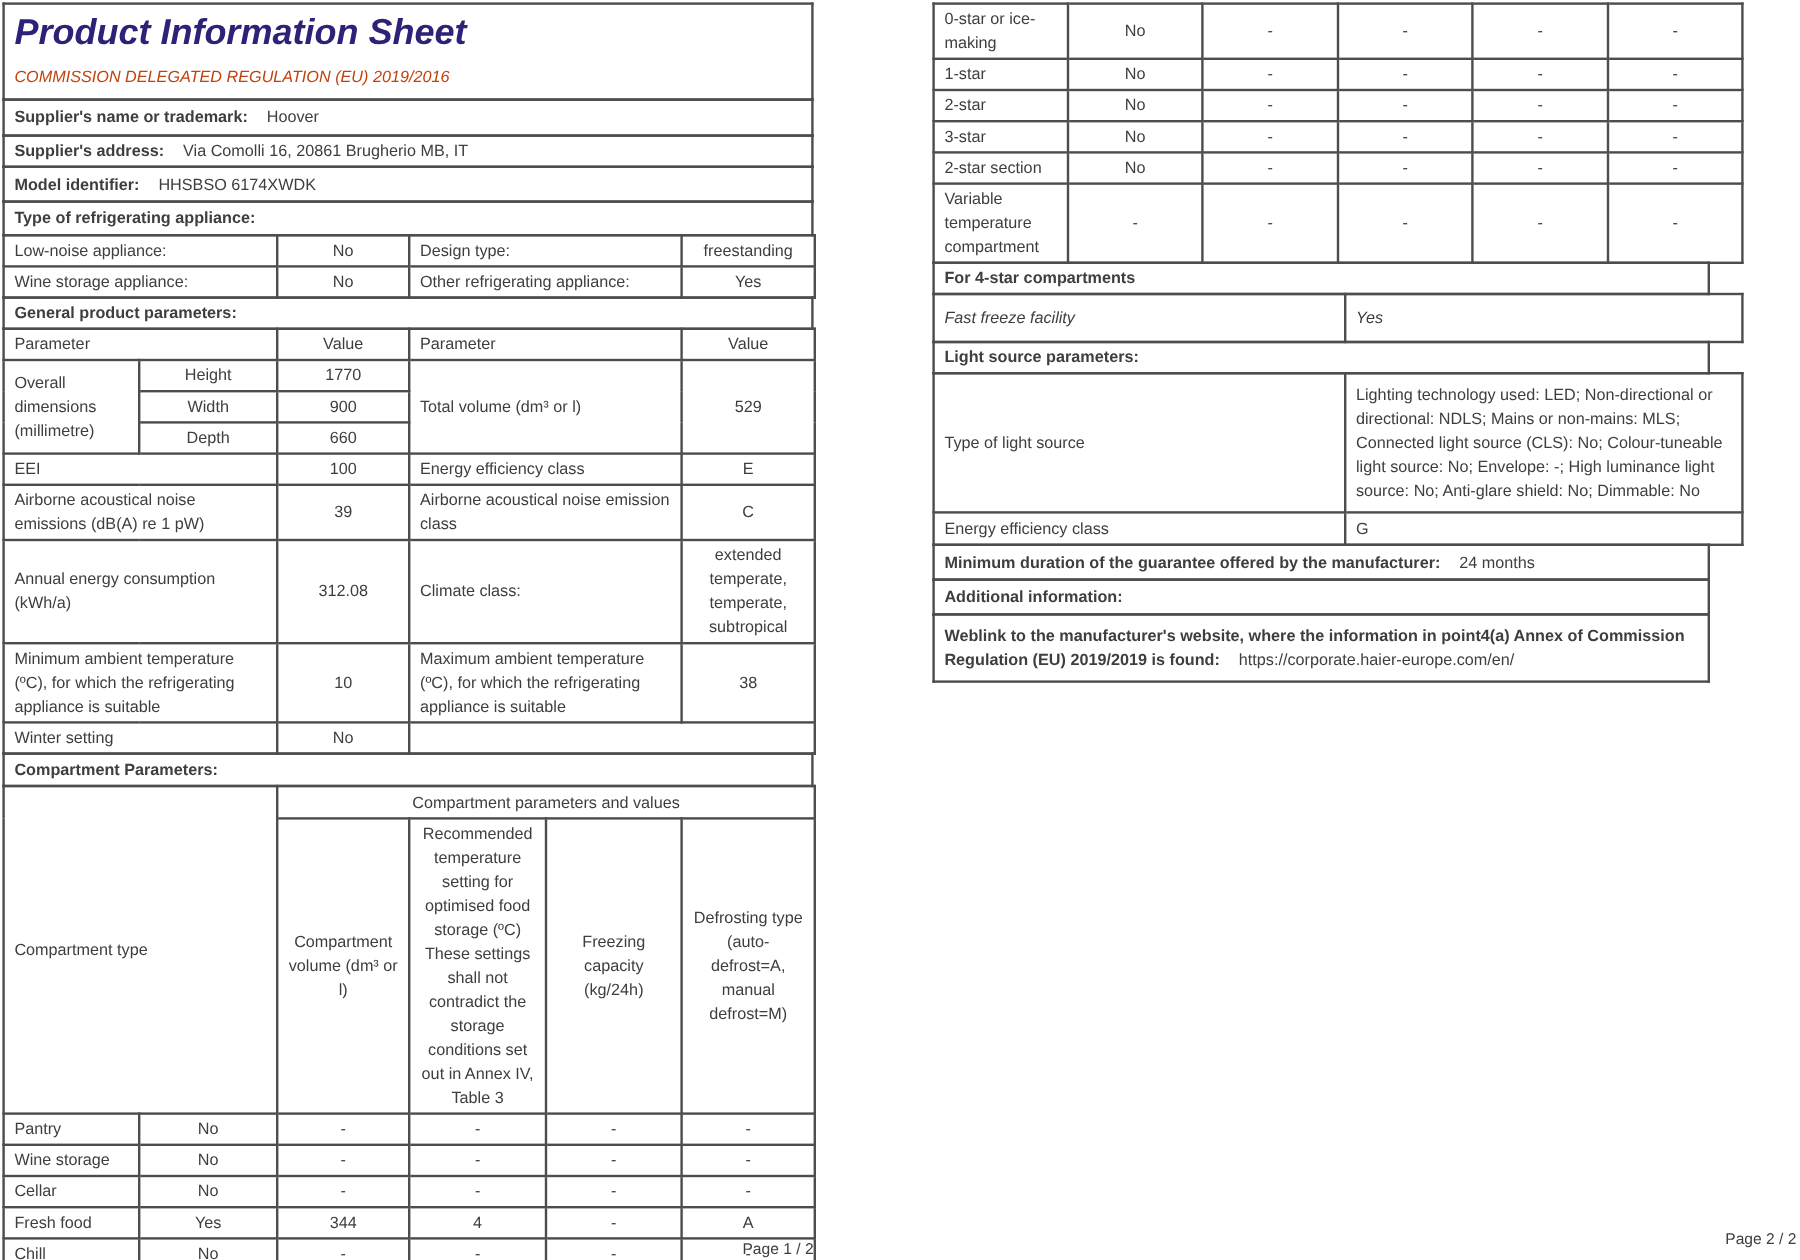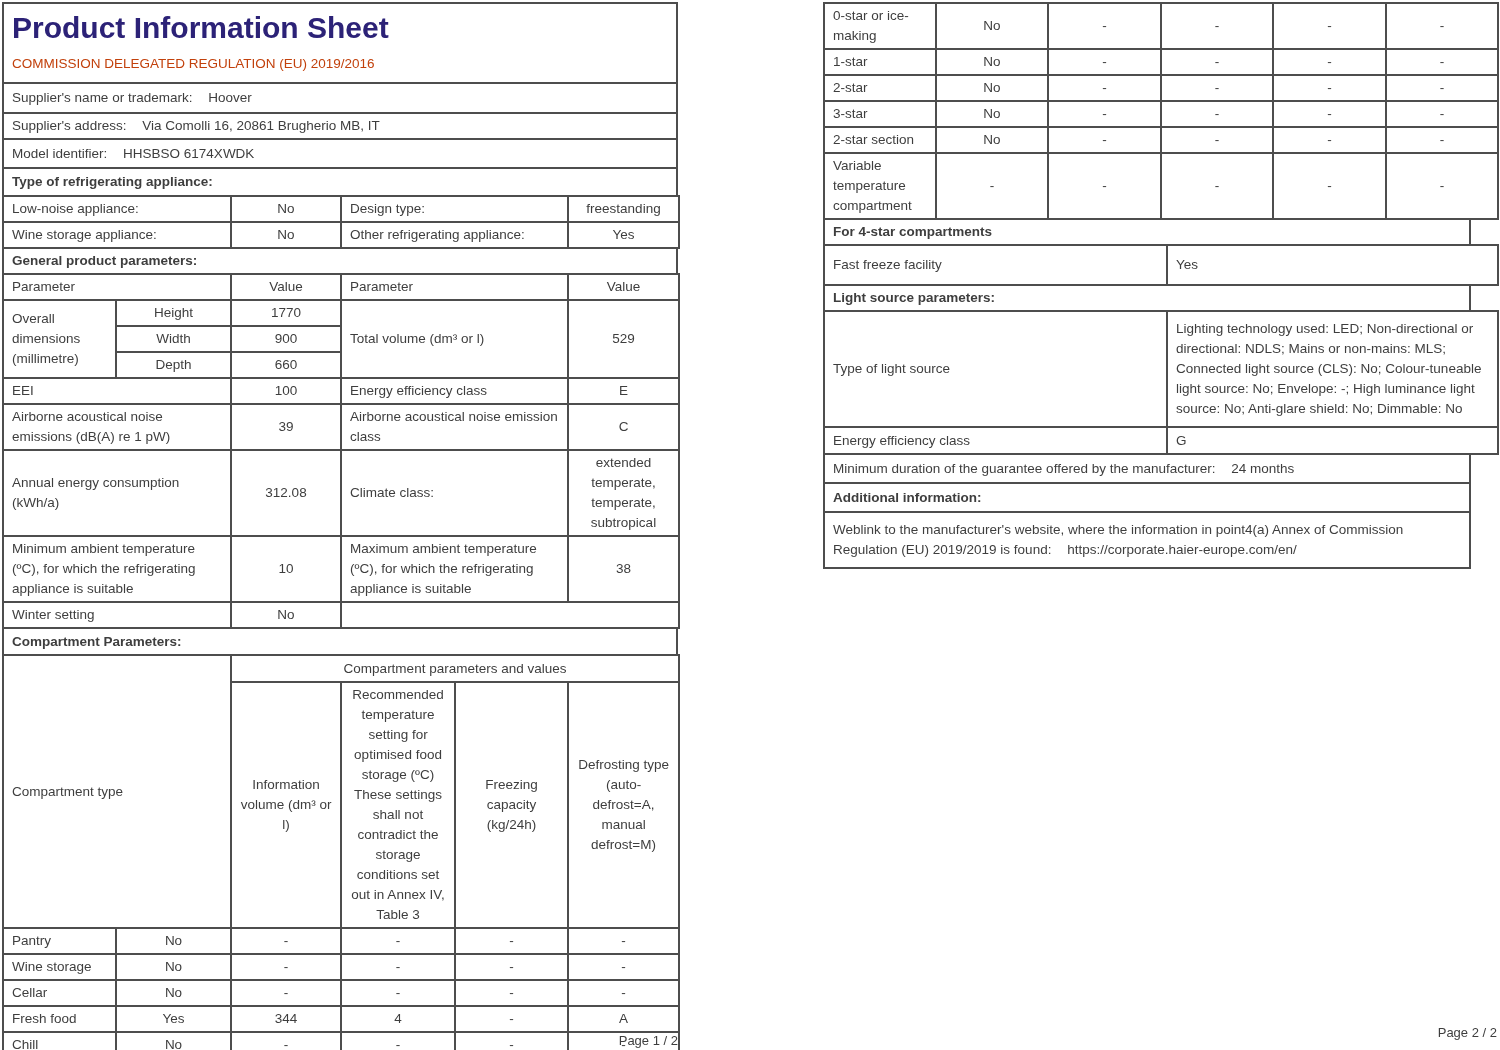--- a/index.html
+++ b/index.html
@@ -1,48 +1,48 @@
 <!DOCTYPE html>
 <html><head>
 <meta charset="utf-8">
 <style>
   * { margin:0; padding:0; box-sizing:border-box; }
   html,body { width:1500px; height:1050px; background:#ffffff;
     font-family:"Liberation Sans", sans-serif; color:#3e3e3e; }
   .sheet { position:relative; width:1500px; height:1050px; overflow:hidden; }
   .page { position:absolute; top:2px; }
   .page1 { left:2px; width:676px; }
-  .page2 { left:823px; width:648px; }
+  .page2 { left:777px; width:648px; }
   table { border-collapse:collapse; width:100%; table-layout:fixed; margin-top:-2px; }
   table:first-child { margin-top:0; }
   td { border:2px solid #4d4d4d; font-size:13.5px; line-height:20px;
        padding:2px 8px; vertical-align:middle; color:#3e3e3e; }
   td.val { text-align:center; padding:2px 4px; }
-  td.bold, .bold { font-weight:normal; }
+  td.bold, .bold { font-weight:bold; }
   td.sect { font-weight:bold; }
   .title-box td { padding:6px 8px 8px 8px; }
   .doc-title { font-size:30px; font-weight:bold; color:#2c2277; line-height:36px; }
   .doc-sub { font-size:13.5px; color:#c2410c; margin-top:8px; }
   .lv .value-inline { margin-left:12px; font-weight:normal; }
   .footer { position:absolute; font-size:13px; color:#3e3e3e; text-align:right; }
   .footer1 { left:2px; top:1033px; width:676px; }
   .footer2 { left:823px; top:1025px; width:674px; }
   td.center-h { text-align:center; }
 </style>
 </head>
 <body>
 
 <div class="sheet">
 
   <div class="page page1">
 
     <table class="title-box">
       <tbody>
           <tr>
-            <td style="height:69px; vertical-align:top;">
+            <td style="height:69px; vertical-align:top;font-style:italic;">
         <div class="doc-title">Product Information Sheet</div>
         <div class="doc-sub">COMMISSION DELEGATED REGULATION (EU) 2019/2016</div>
       </td>
           </tr>
     </tbody>
       </table>
 
     <table>
       <tbody>
           <tr>
@@ -193,21 +193,21 @@
           <col style="width:114px">
           <col style="width:113px">
           <col style="width:111px">
         </colgroup>
       <tbody>
           <tr style="height:27px;">
         <td colspan="2" rowspan="2">Compartment type</td>
         <td colspan="4" class="center-h">Compartment parameters and values</td>
       </tr>
       <tr style="height:240px;">
-        <td class="center-h">Information volume (dm³ or l)</td>
+        <td class="center-h">Compartment volume (dm³ or l)</td>
         <td class="center-h">Recommended temperature setting for optimised food storage (ºC) These settings shall not contradict the storage conditions set out in Annex IV, Table 3</td>
         <td class="center-h">Freezing capacity (kg/24h)</td>
         <td class="center-h">Defrosting type (auto-defrost=A, manual defrost=M)</td>
       </tr>
       <tr style="height:24px;">
         <td>Pantry</td>
         <td class="val">No</td>
         <td class="val">-</td>
         <td class="val">-</td>
         <td class="val">-</td>
@@ -319,21 +319,21 @@
           </tr>
     </tbody>
       </table>
 
     <table>
       <colgroup>
           <col style="width:343px">
           <col style="width:331px">
         </colgroup>
       <tbody>
-          <tr style="height:40px;">
+          <tr style="height:40px;font-style:italic;">
         <td>Fast freeze facility</td>
         <td>Yes</td>
       </tr>
     </tbody>
       </table>
 
     <table>
       <tbody>
           <tr>
             <td class="sect" style="height:23px;">Light source parameters:</td>

